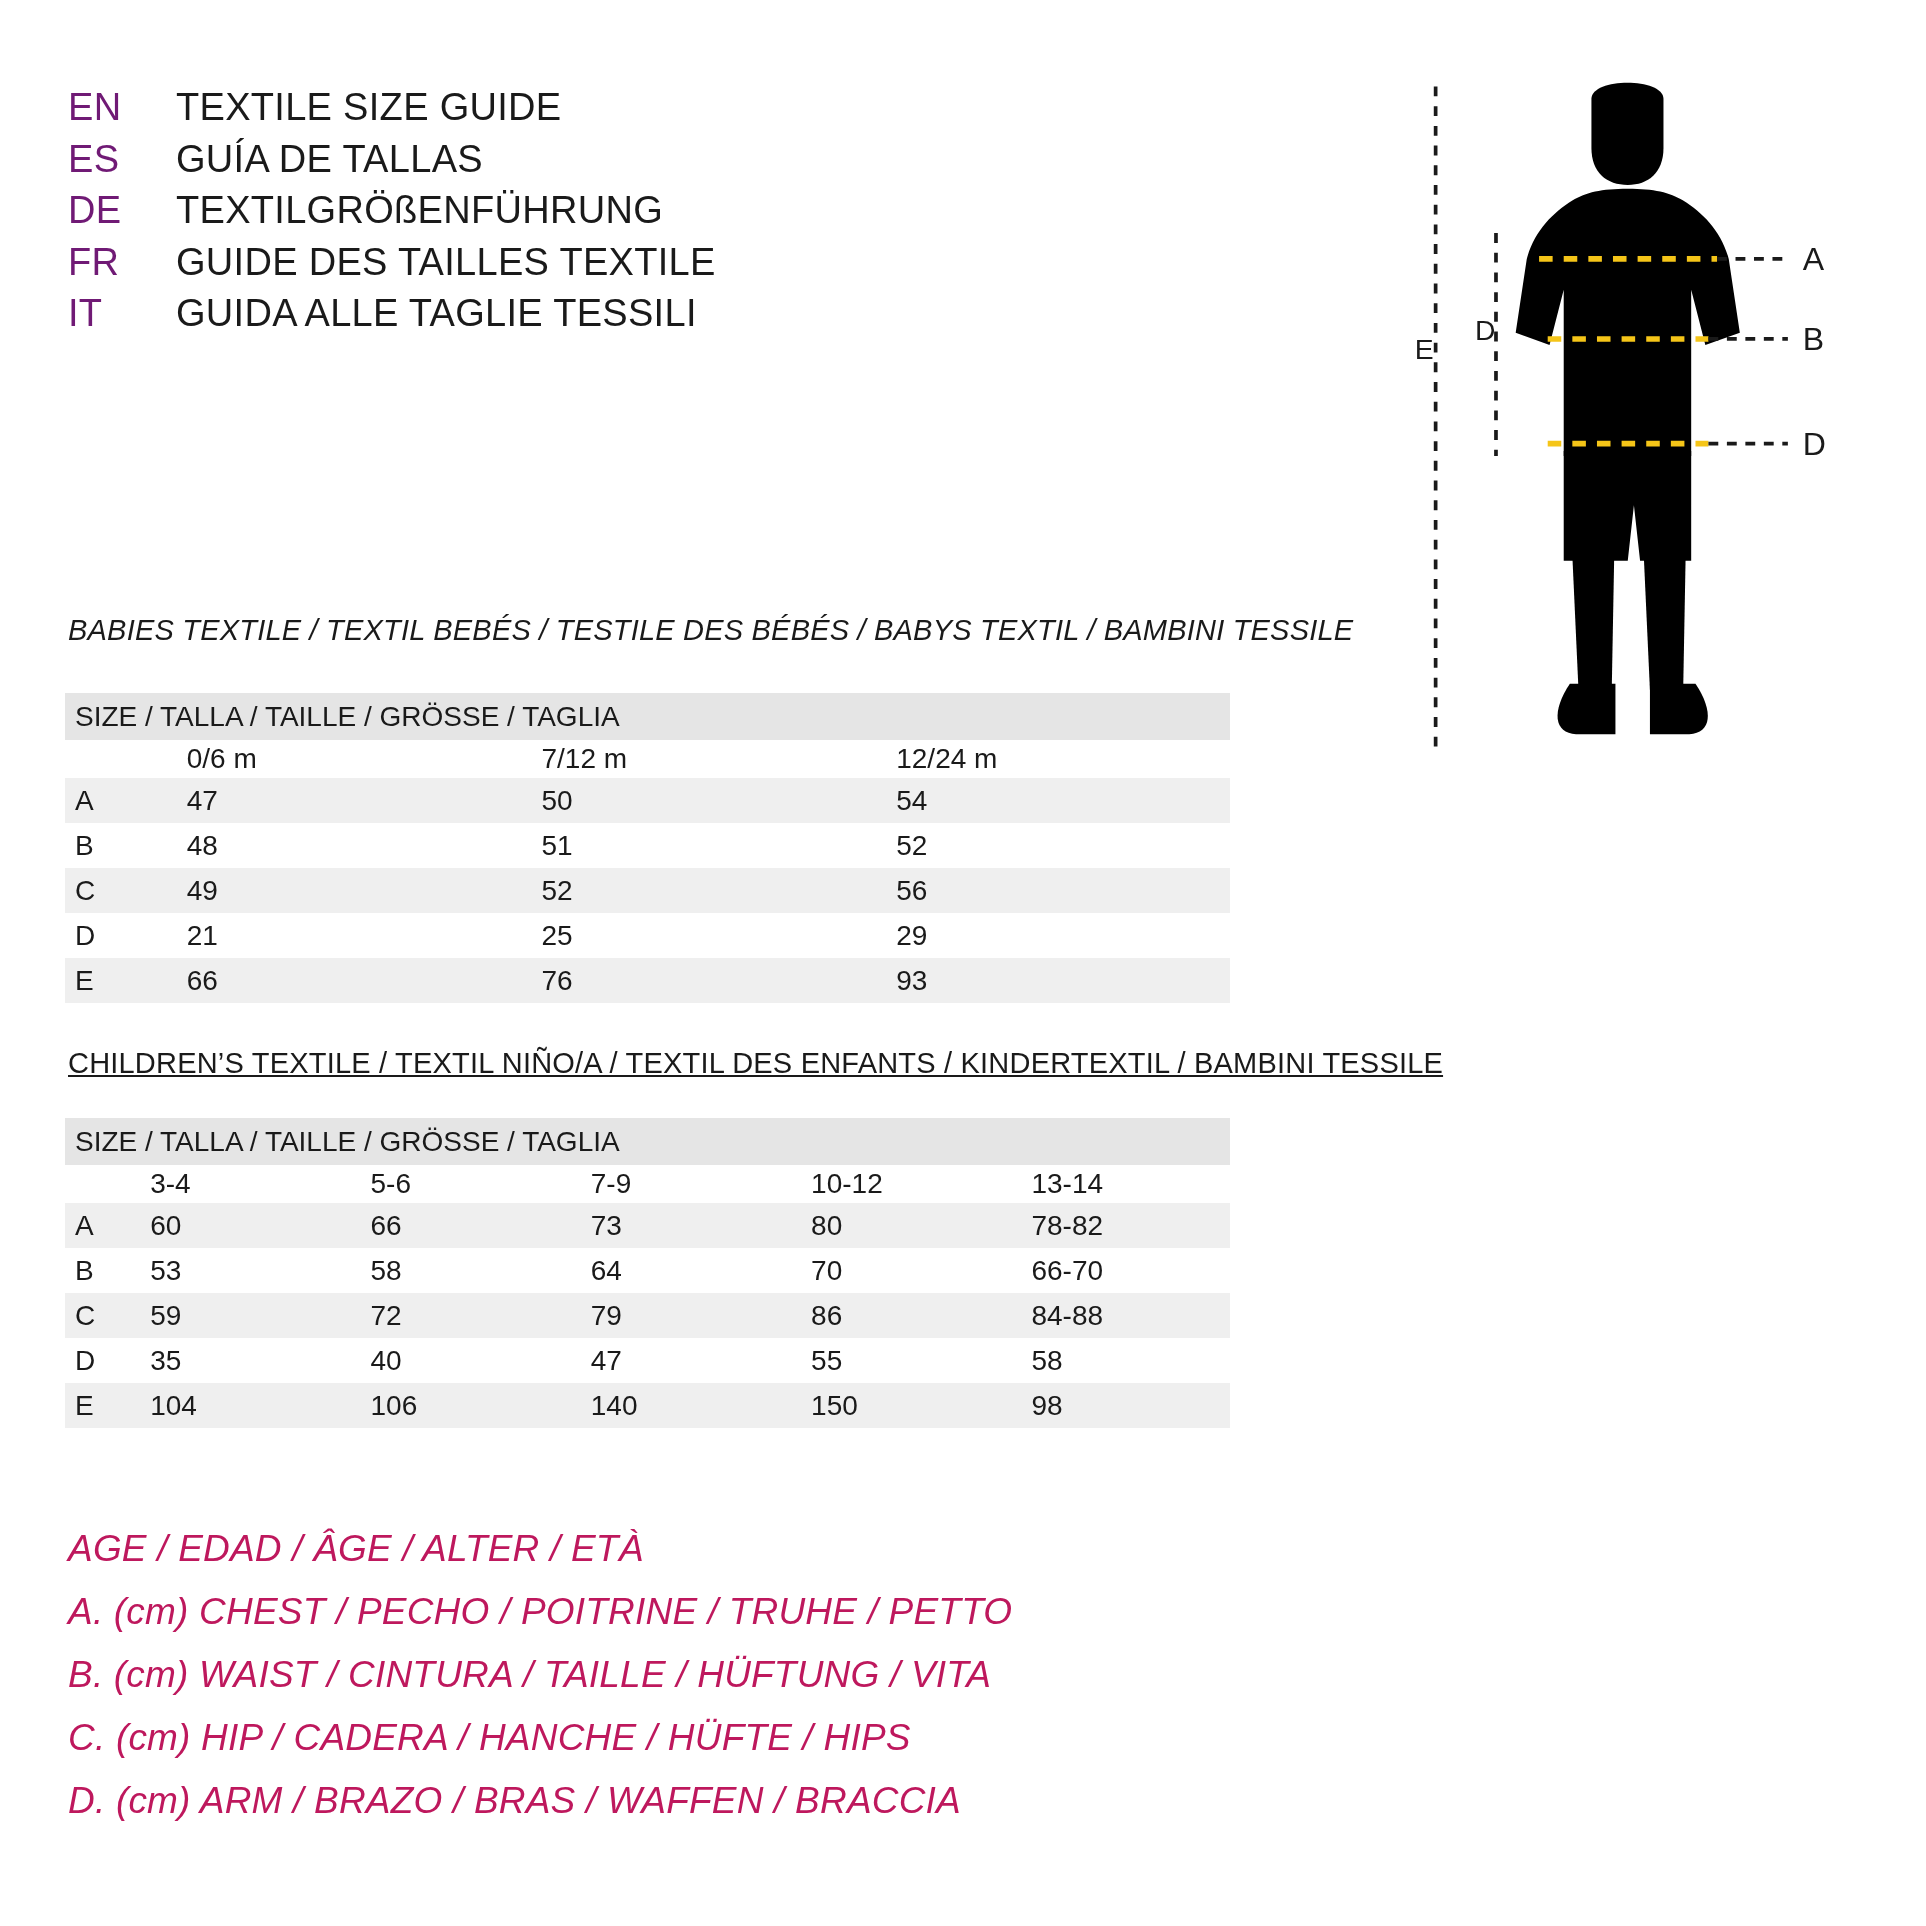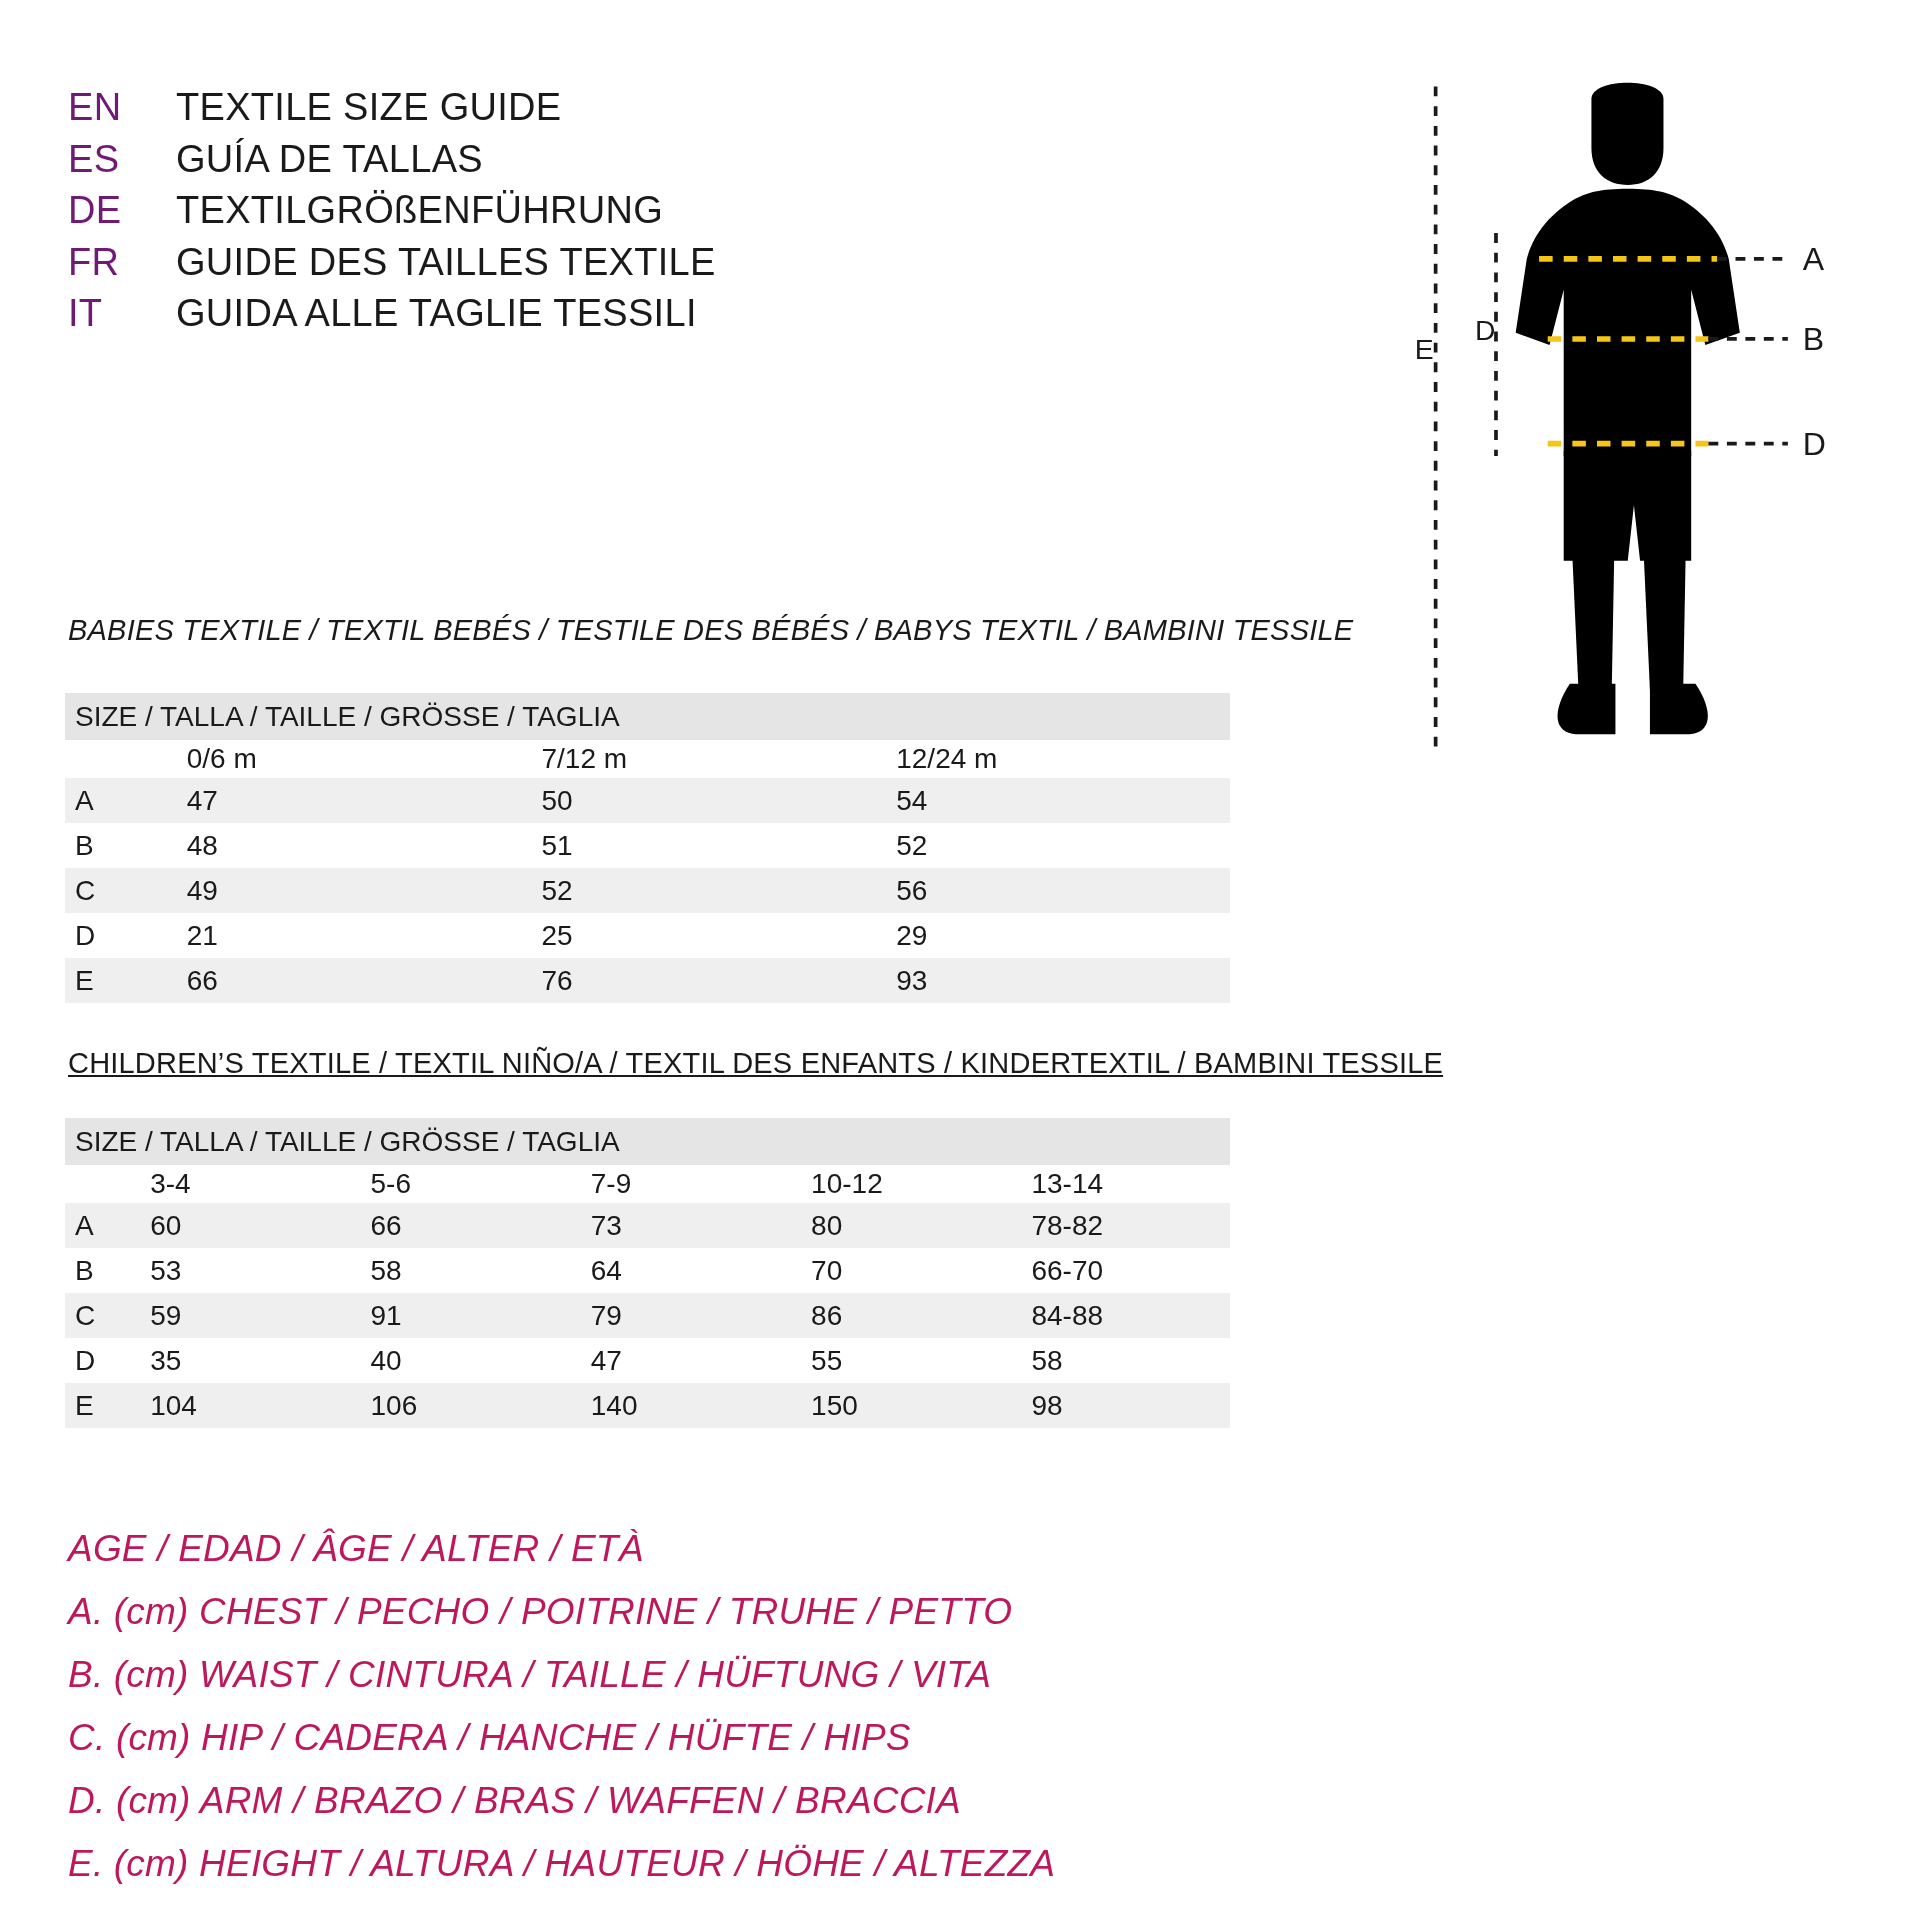--- a/index.html
+++ b/index.html
@@ -261,21 +261,21 @@
       <td class="col-label">B</td>
       <td class="col-v5 cell-pad">53</td>
       <td class="col-v5 cell-pad">58</td>
       <td class="col-v5 cell-pad">64</td>
       <td class="col-v5 cell-pad">70</td>
       <td class="col-v5 cell-pad">66-70</td>
     </tr>
     <tr class="row-shade">
       <td class="col-label">C</td>
       <td class="col-v5 cell-pad">59</td>
-      <td class="col-v5 cell-pad">91</td>
+      <td class="col-v5 cell-pad">72</td>
       <td class="col-v5 cell-pad">79</td>
       <td class="col-v5 cell-pad">86</td>
       <td class="col-v5 cell-pad">84-88</td>
     </tr>
     <tr class="row-plain">
       <td class="col-label">D</td>
       <td class="col-v5 cell-pad">35</td>
       <td class="col-v5 cell-pad">40</td>
       <td class="col-v5 cell-pad">47</td>
       <td class="col-v5 cell-pad">55</td>
@@ -291,17 +291,16 @@
     </tr>
   </tbody>
     </table>
 
   <div class="legend">
     <div class="legend-line">AGE / EDAD / ÂGE / ALTER / ETÀ</div>
     <div class="legend-line">A. (cm) CHEST / PECHO / POITRINE / TRUHE / PETTO</div>
     <div class="legend-line">B. (cm) WAIST / CINTURA / TAILLE / HÜFTUNG / VITA</div>
     <div class="legend-line">C. (cm) HIP / CADERA / HANCHE / HÜFTE / HIPS</div>
     <div class="legend-line">D. (cm) ARM / BRAZO / BRAS / WAFFEN / BRACCIA</div>
-    <div class="legend-line">E. (cm) HEIGHT / ALTURA / HAUTEUR / HÖHE / ALTEZZA</div>
   </div>
 
 </div>
 
 
 </body></html>

